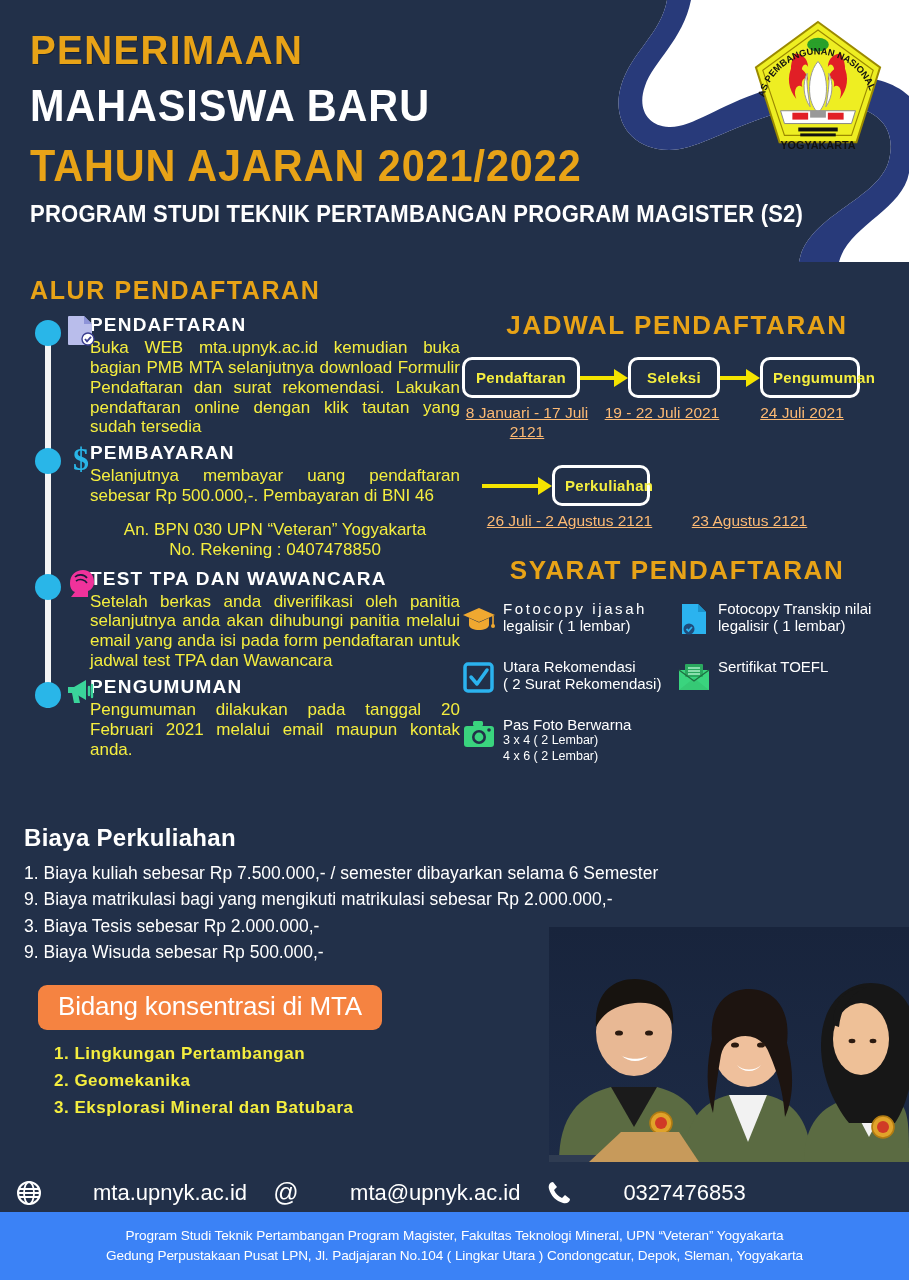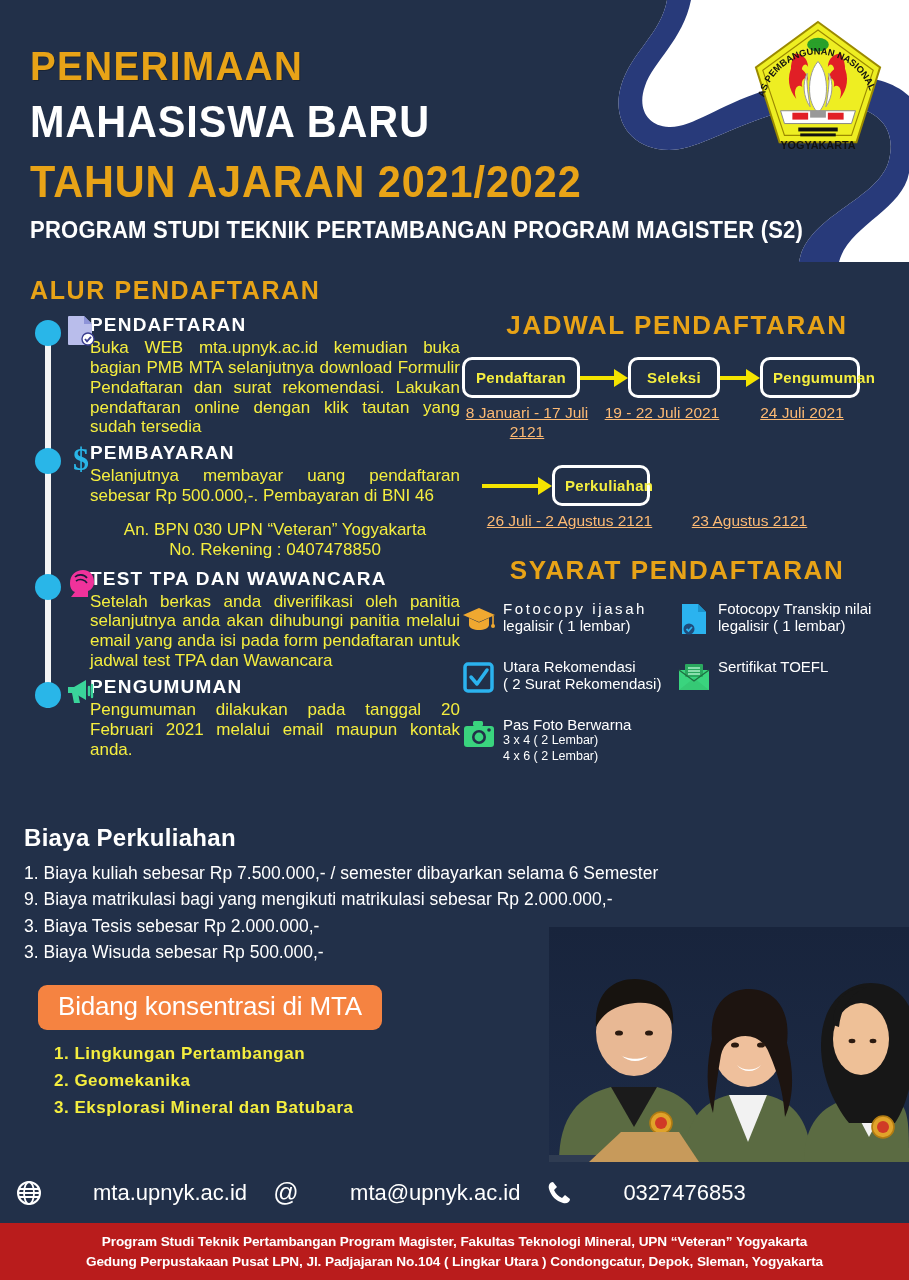--- a/index.html
+++ b/index.html
@@ -11,21 +11,21 @@
     color:#fff;
   }
   
   .wave-wrap{position:absolute;top:0;right:0;width:360px;height:262px;overflow:hidden;z-index:1;}
   .wave-wrap svg{display:block;}
 
   
   .logo{position:absolute;top:18px;right:22px;width:138px;height:150px;z-index:3;}
 
   
-  .header{position:absolute;top:0;left:0;width:909px;height:262px;z-index:2;padding:44px 0 0 30px;}
+  .header{position:absolute;top:0;left:0;width:909px;height:262px;z-index:2;padding:28px 0 0 30px;}
   .h-penerimaan{
     font-size:41px;font-weight:bold;color:#e8a317;letter-spacing:1.5px;
     line-height:1.12;font-stretch:condensed;
     transform:scaleX(.94);transform-origin:left center;
     text-shadow:1px 1px 0 rgba(0,0,0,.25);
   }
   .h-mahasiswa{
     font-size:44px;font-weight:bold;color:#ffffff;letter-spacing:1px;
     line-height:1.18;margin-top:6px;
     transform:scaleX(.94);transform-origin:left center;
@@ -104,22 +104,22 @@
   
   .contact{
     position:absolute;left:0;bottom:57px;width:909px;height:60px;z-index:5;
     display:flex;align-items:center;padding-left:16px;
   }
   .contact-item{display:flex;align-items:center;margin-right:26px;font-size:22px;color:#fff;gap:48px;}
   .contact-item .ci{width:26px;height:26px;margin-right:3px;flex:0 0 auto;}
 
   
   .footer{
-    position:absolute;left:0;bottom:0;width:909px;height:57px;background:#b91c1c;z-index:6;
-    display:flex;flex-direction:column;align-items:center;justify-content:center;font-weight:bold;
+    position:absolute;left:0;bottom:0;width:909px;height:68px;background:#3b82f6;z-index:6;
+    display:flex;flex-direction:column;align-items:center;justify-content:center;
   }
   .footer-line{font-size:13.6px;color:#ffffff;line-height:1.45;text-align:center;letter-spacing:-.1px;}
 </style>
 </head>
 <body>
 
 <div class="poster">
 
   <div class="wave-wrap">
     <svg width="360" height="262" viewBox="0 0 360 262" xmlns="http://www.w3.org/2000/svg">
@@ -347,21 +347,21 @@
 
     </div>
   </div>
 
   <div class="biaya">
     <div class="biaya-h">Biaya Perkuliahan</div>
     <div class="biaya-list">
       <div class="biaya-li">1. Biaya kuliah sebesar Rp 7.500.000,- / semester dibayarkan selama 6 Semester</div>
       <div class="biaya-li">9. Biaya matrikulasi bagi yang mengikuti matrikulasi sebesar Rp 2.000.000,-</div>
       <div class="biaya-li">3. Biaya Tesis sebesar Rp 2.000.000,-</div>
-      <div class="biaya-li">3. Biaya Wisuda sebesar Rp 500.000,-</div>
+      <div class="biaya-li">9. Biaya Wisuda sebesar Rp 500.000,-</div>
     </div>
   </div>
 
   <div class="bidang">
     <div class="bidang-pill">Bidang konsentrasi di MTA</div>
     <div class="bidang-list">
       <div class="bidang-li">1. Lingkungan Pertambangan</div>
       <div class="bidang-li">2. Geomekanika</div>
       <div class="bidang-li">3. Eksplorasi Mineral dan Batubara</div>
     </div>

